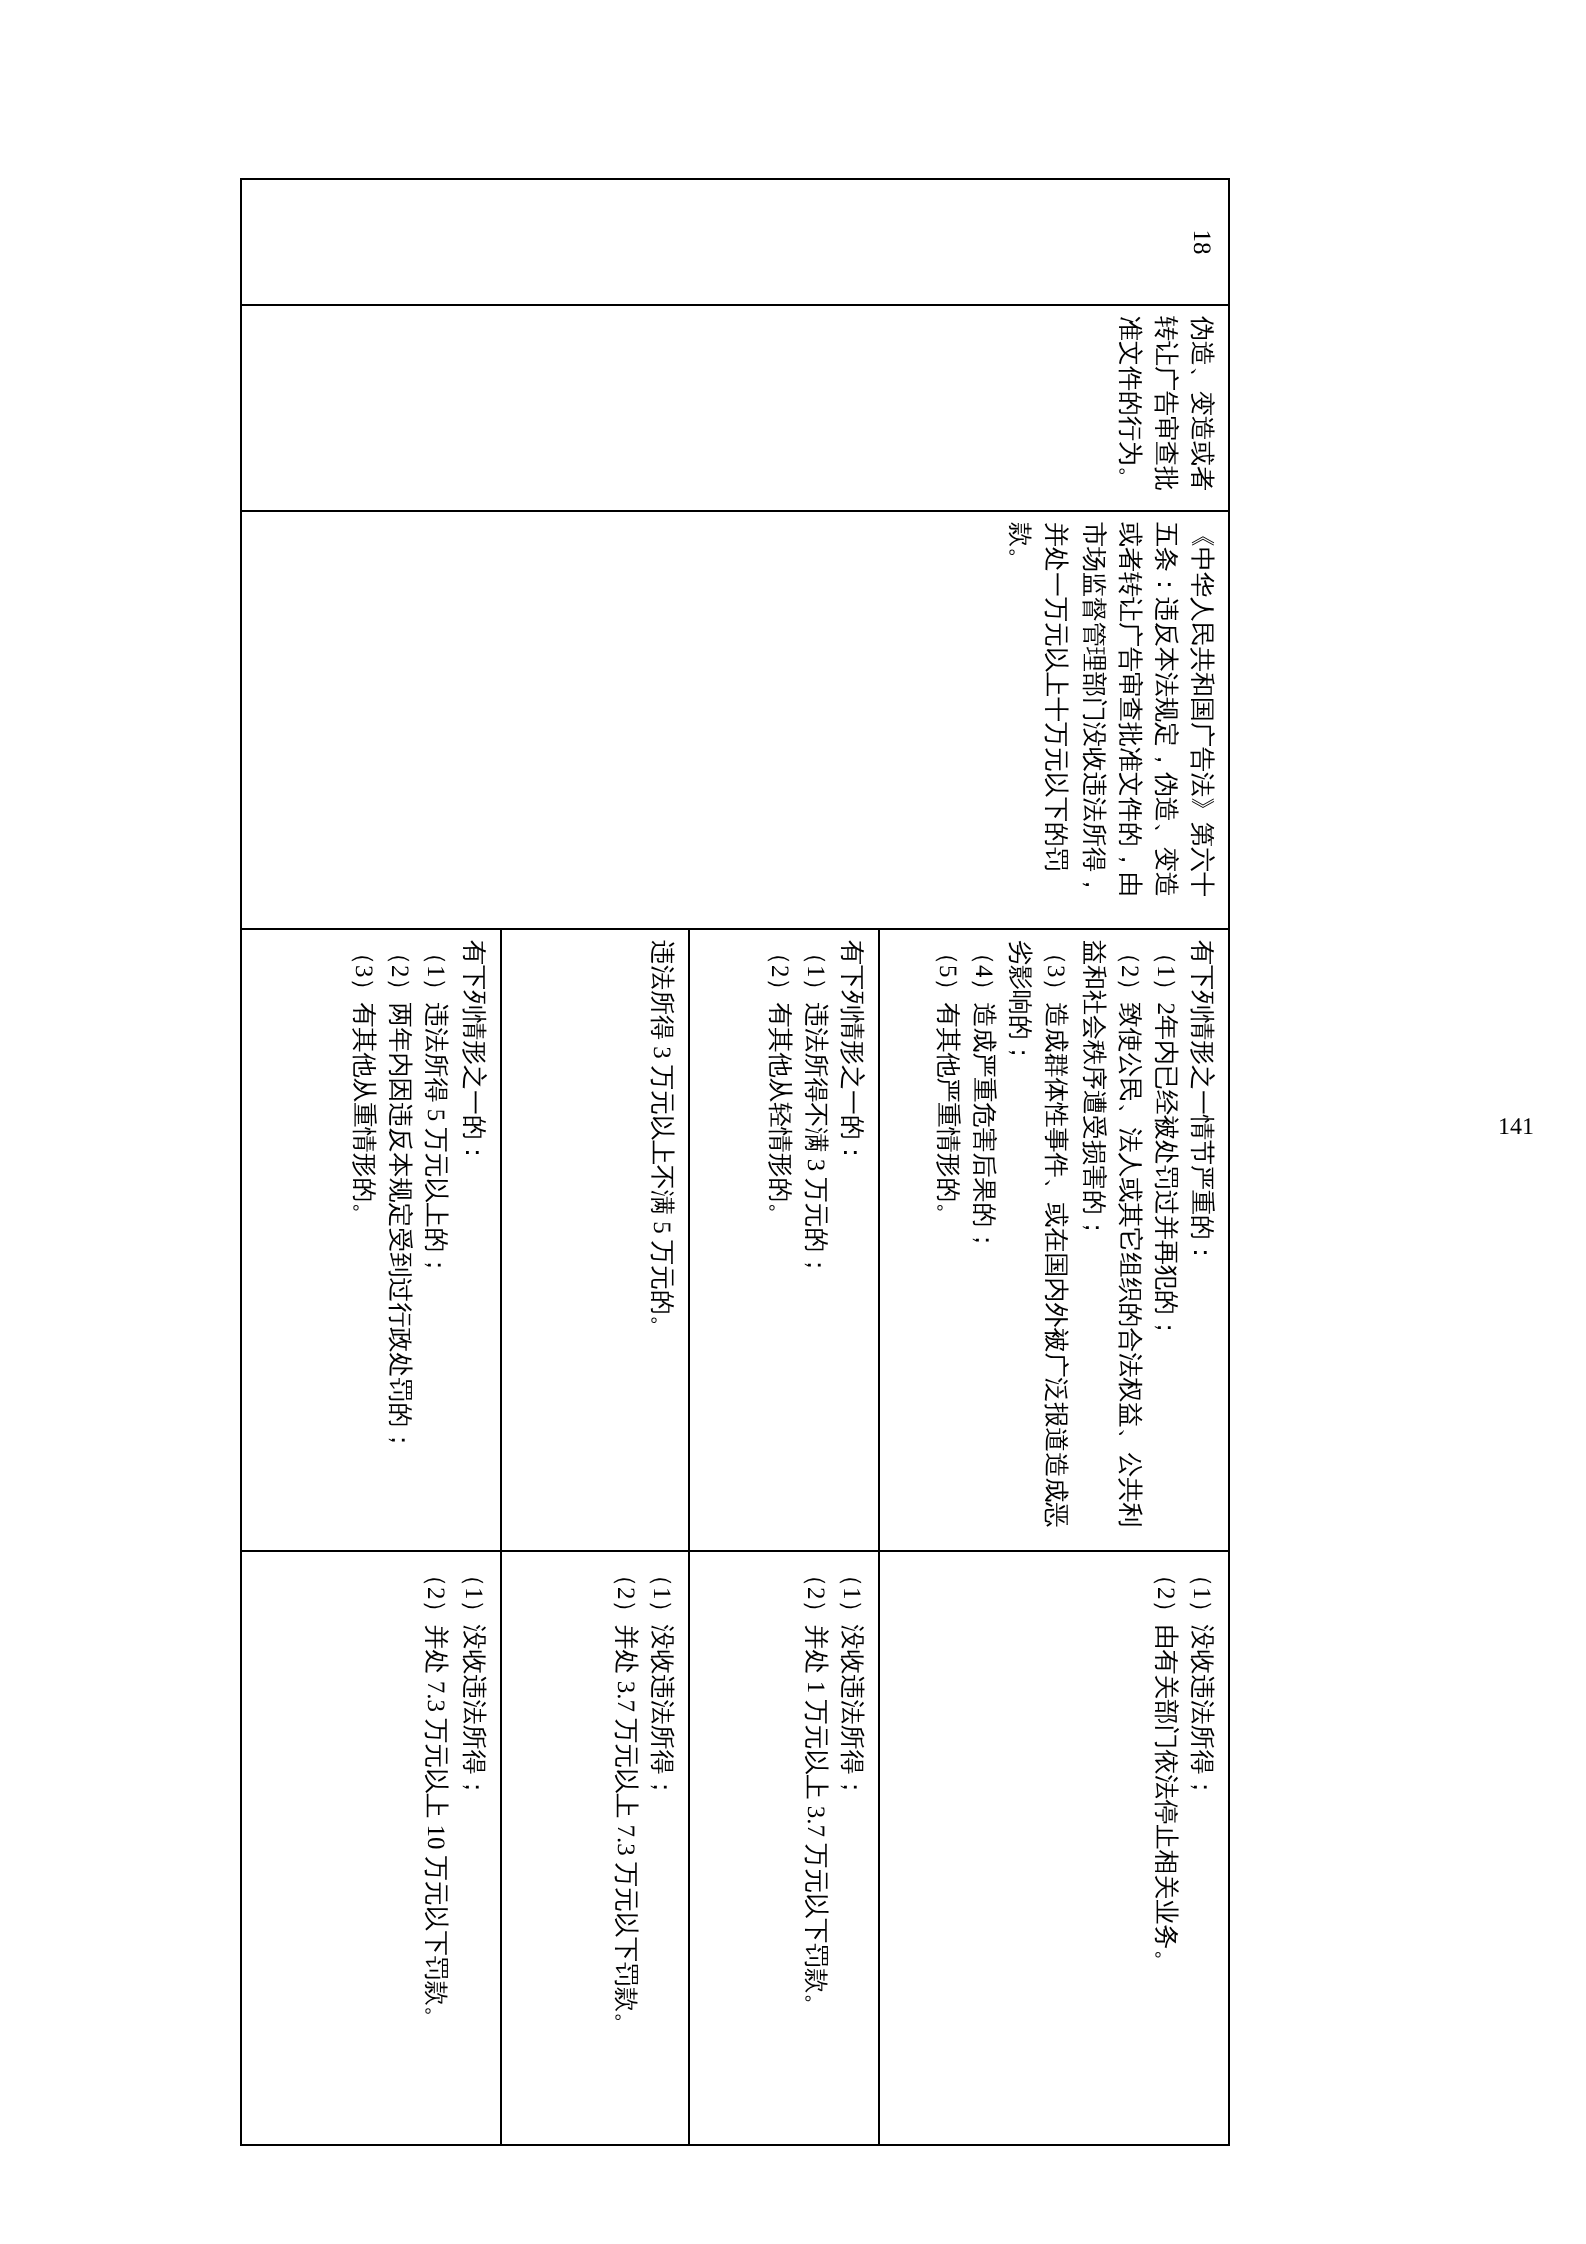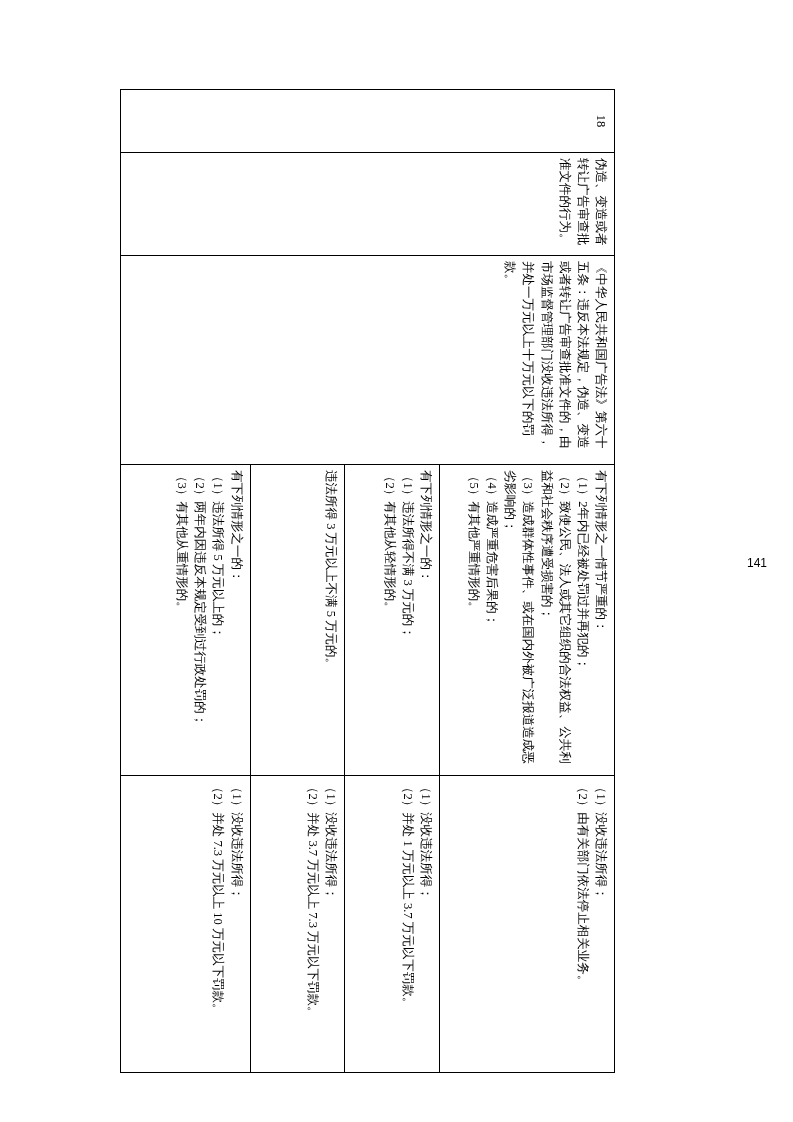--- a/index.html
+++ b/index.html
@@ -25,21 +25,21 @@
     width: 793px;
     height: 1122px;
   }
 
   
   .page-number {
     position: absolute;
     right: 26px;
     top: 556px;
     font-size: 12px;
-    font-family: Liberation Sans, sans-serif;
+    font-family: Liberation Serif, serif;
     letter-spacing: 0;
     text-align: center;
   }
 
   
   .rot-wrap {
     position: absolute;
     left: 120px;
     top: 89px;
     width: 495px;

